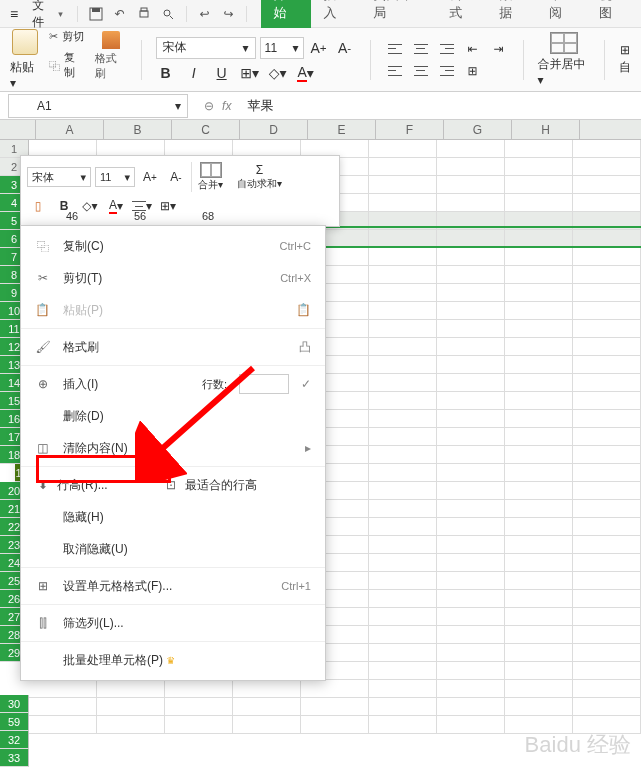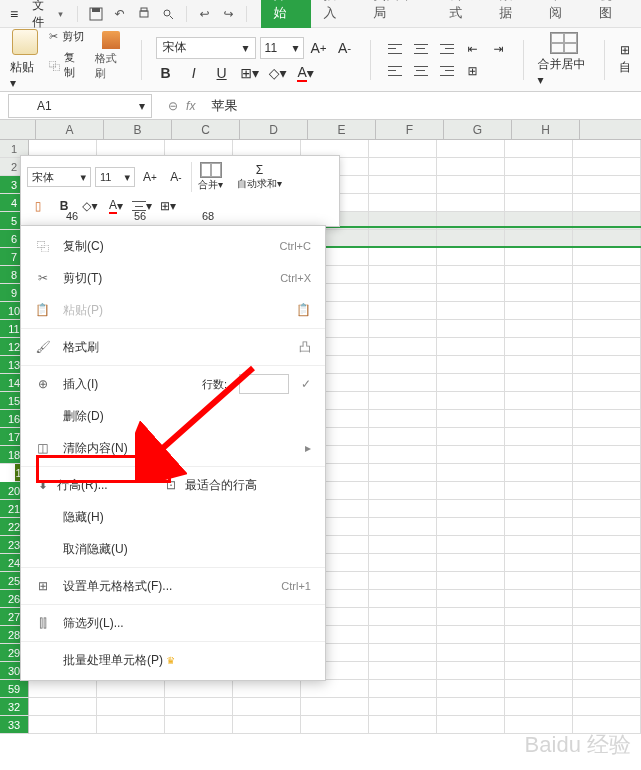--- a/index.html
+++ b/index.html
@@ -156,21 +156,21 @@
     }
     
     .formula-bar {
       height: 28px;
       display: flex;
       align-items: center;
       border-bottom: 1px solid #d0d0d0;
       background: #fff;
     }
     .name-box {
-      width: 144px;
+      width: 180px;
       height: 24px;
       border: 1px solid #ccc;
       margin: 0 8px;
       display: flex;
       align-items: center;
       padding: 0 28px;
       font-size: 12px;
       position: relative;
       background: #fff;
     }
@@ -582,21 +582,21 @@
         <div class="row-h" style="background: rgb(43, 162, 69); color: rgb(255, 255, 255);">20</div>
         <div class="row-h" style="background: rgb(43, 162, 69); color: rgb(255, 255, 255);">21</div>
         <div class="row-h" style="background: rgb(43, 162, 69); color: rgb(255, 255, 255);">22</div>
         <div class="row-h" style="background: rgb(43, 162, 69); color: rgb(255, 255, 255);">23</div>
         <div class="row-h" style="background: rgb(43, 162, 69); color: rgb(255, 255, 255);">24</div>
         <div class="row-h" style="background: rgb(43, 162, 69); color: rgb(255, 255, 255);">25</div>
         <div class="row-h" style="background: rgb(43, 162, 69); color: rgb(255, 255, 255);">26</div>
         <div class="row-h" style="background: rgb(43, 162, 69); color: rgb(255, 255, 255);">27</div>
         <div class="row-h" style="background: rgb(43, 162, 69); color: rgb(255, 255, 255);">28</div>
         <div class="row-h" style="background: rgb(43, 162, 69); color: rgb(255, 255, 255);">29</div>
-        <div class="row-h" style="background: rgb(43, 162, 69); color: rgb(255, 255, 255);">30</div>
+        <div class="row-h" style="background: rgb(43, 162, 69); color: rgb(255, 255, 255); margin-top: 33px;">30</div>
         <div class="row-h" style="background: rgb(43, 162, 69); color: rgb(255, 255, 255);">59</div>
         <div class="row-h" style="background: rgb(43, 162, 69); color: rgb(255, 255, 255);">32</div>
         <div class="row-h" style="background: rgb(43, 162, 69); color: rgb(255, 255, 255);">33</div>
       </div>
     <div class="cells" id="cell-grid">
       <div class="green-line" style="top:86px;"></div>
       <div class="green-line" style="top:106px;"></div>
     <div class="cell-row">
           <div class="cell"></div>
           <div class="cell"></div>

